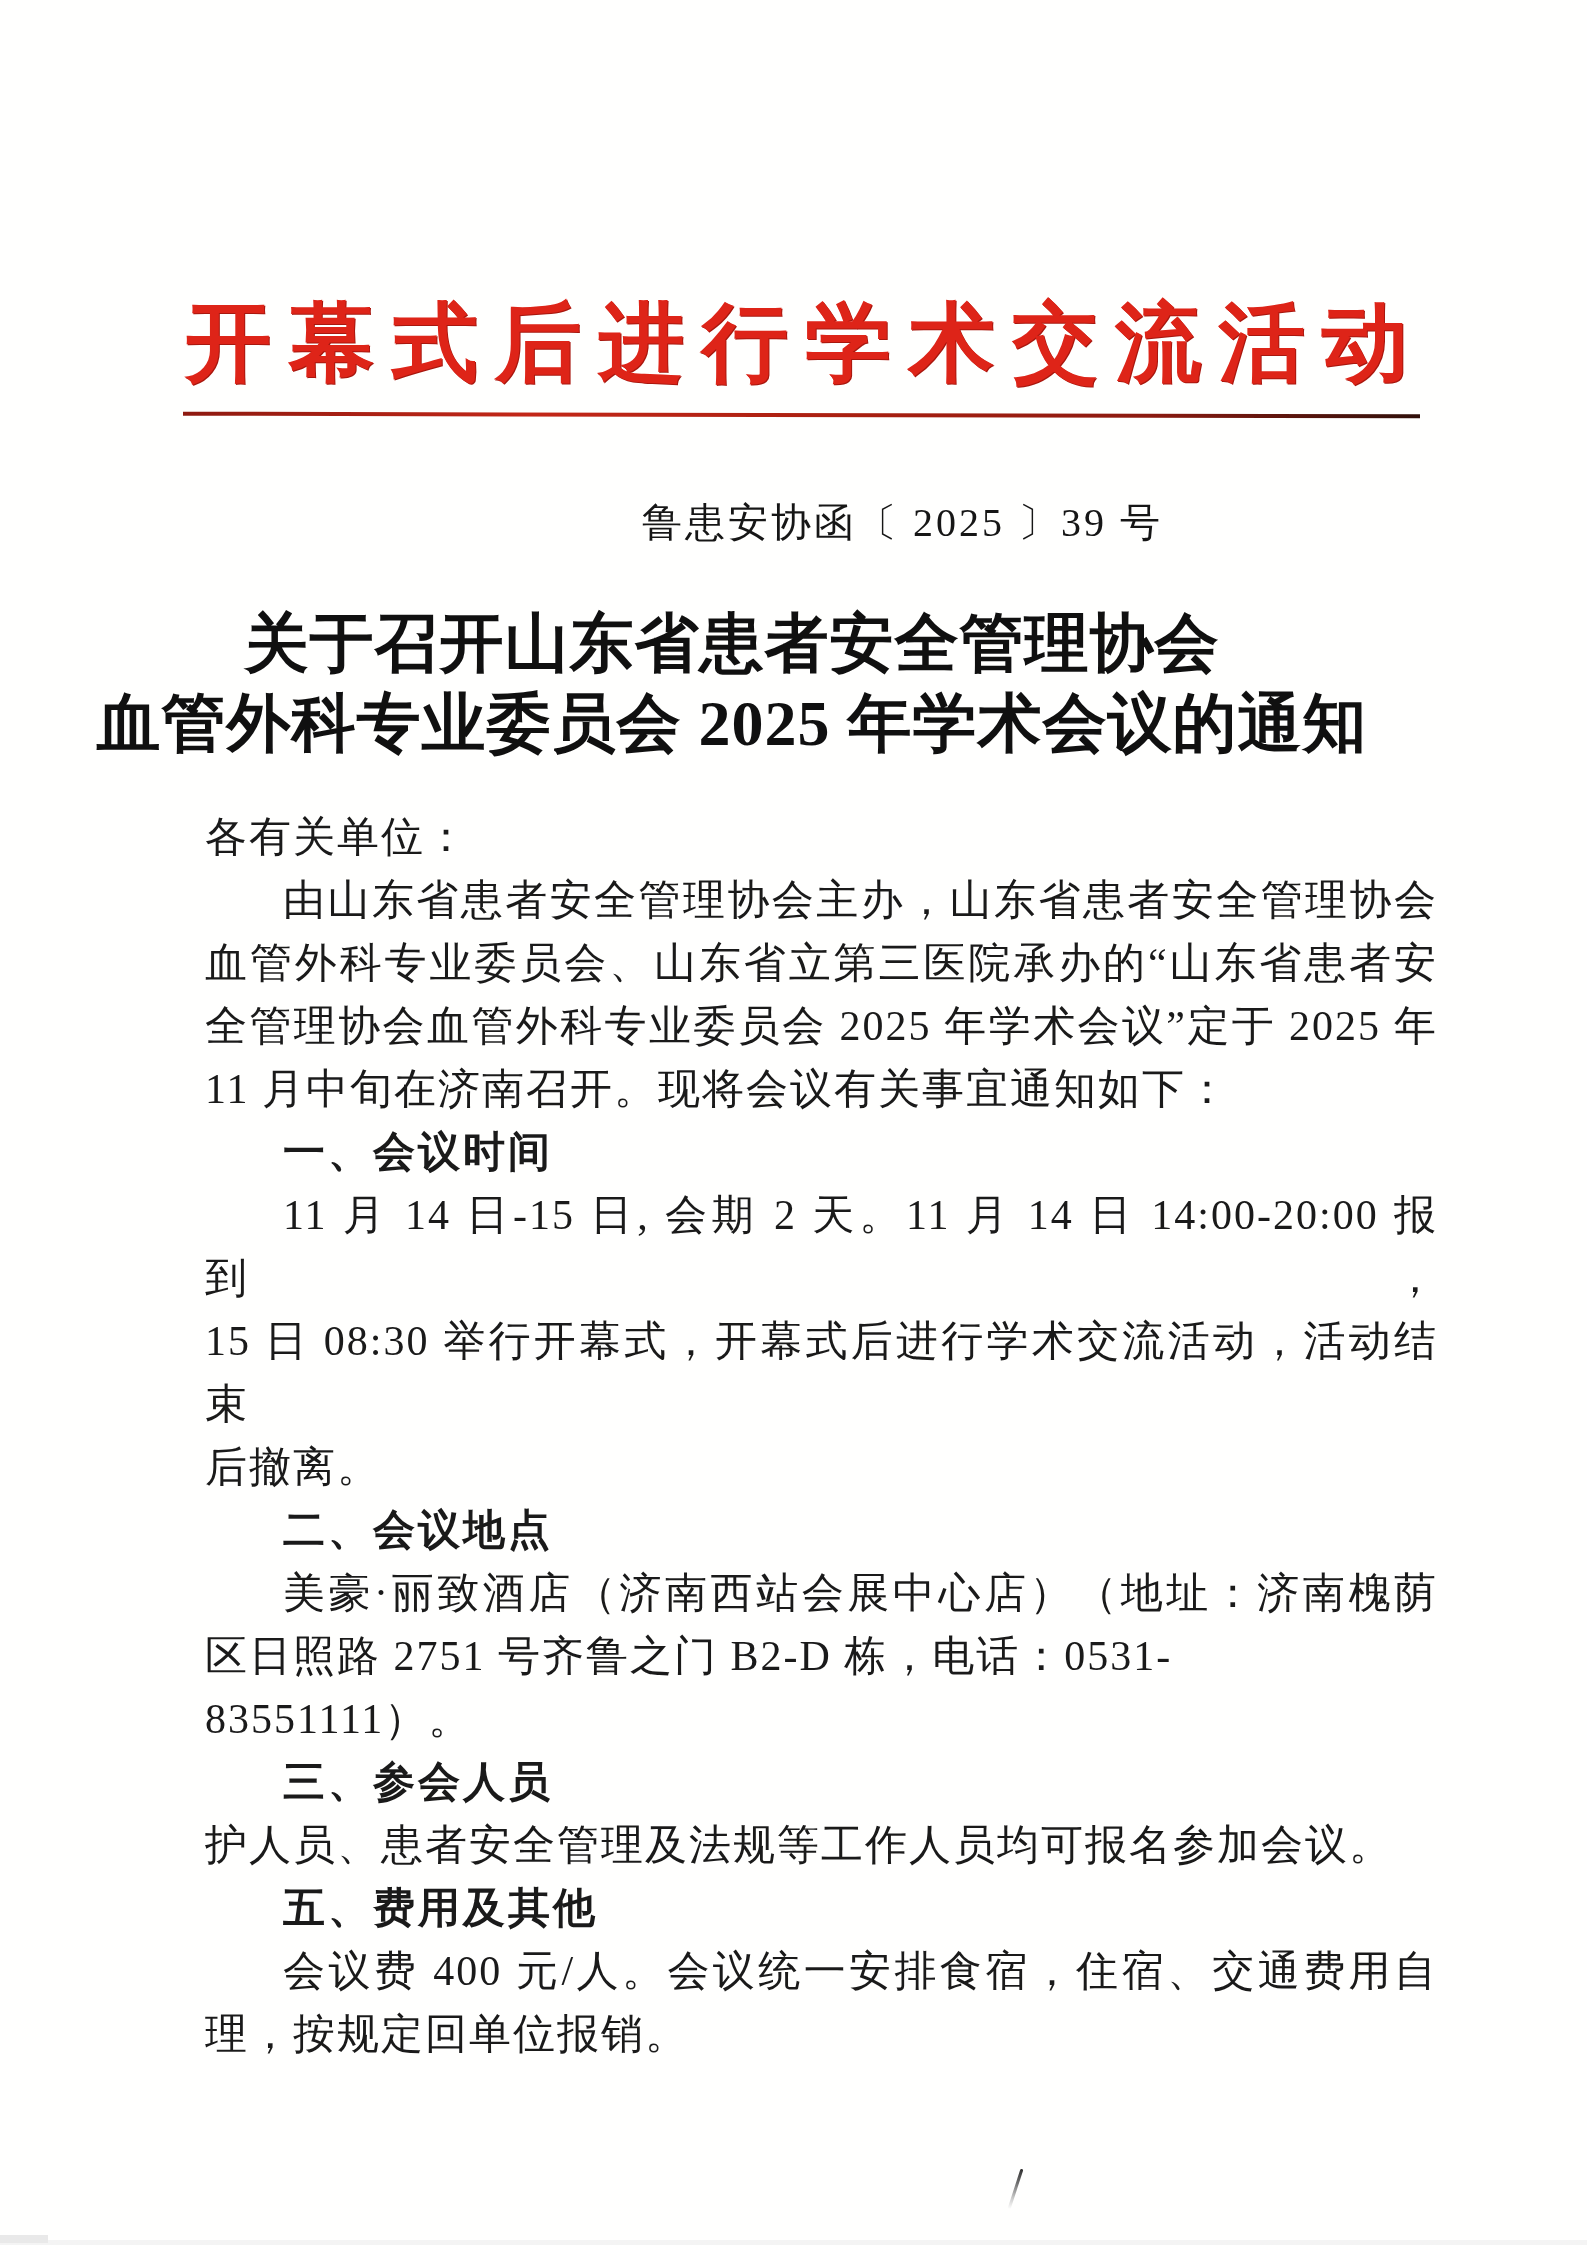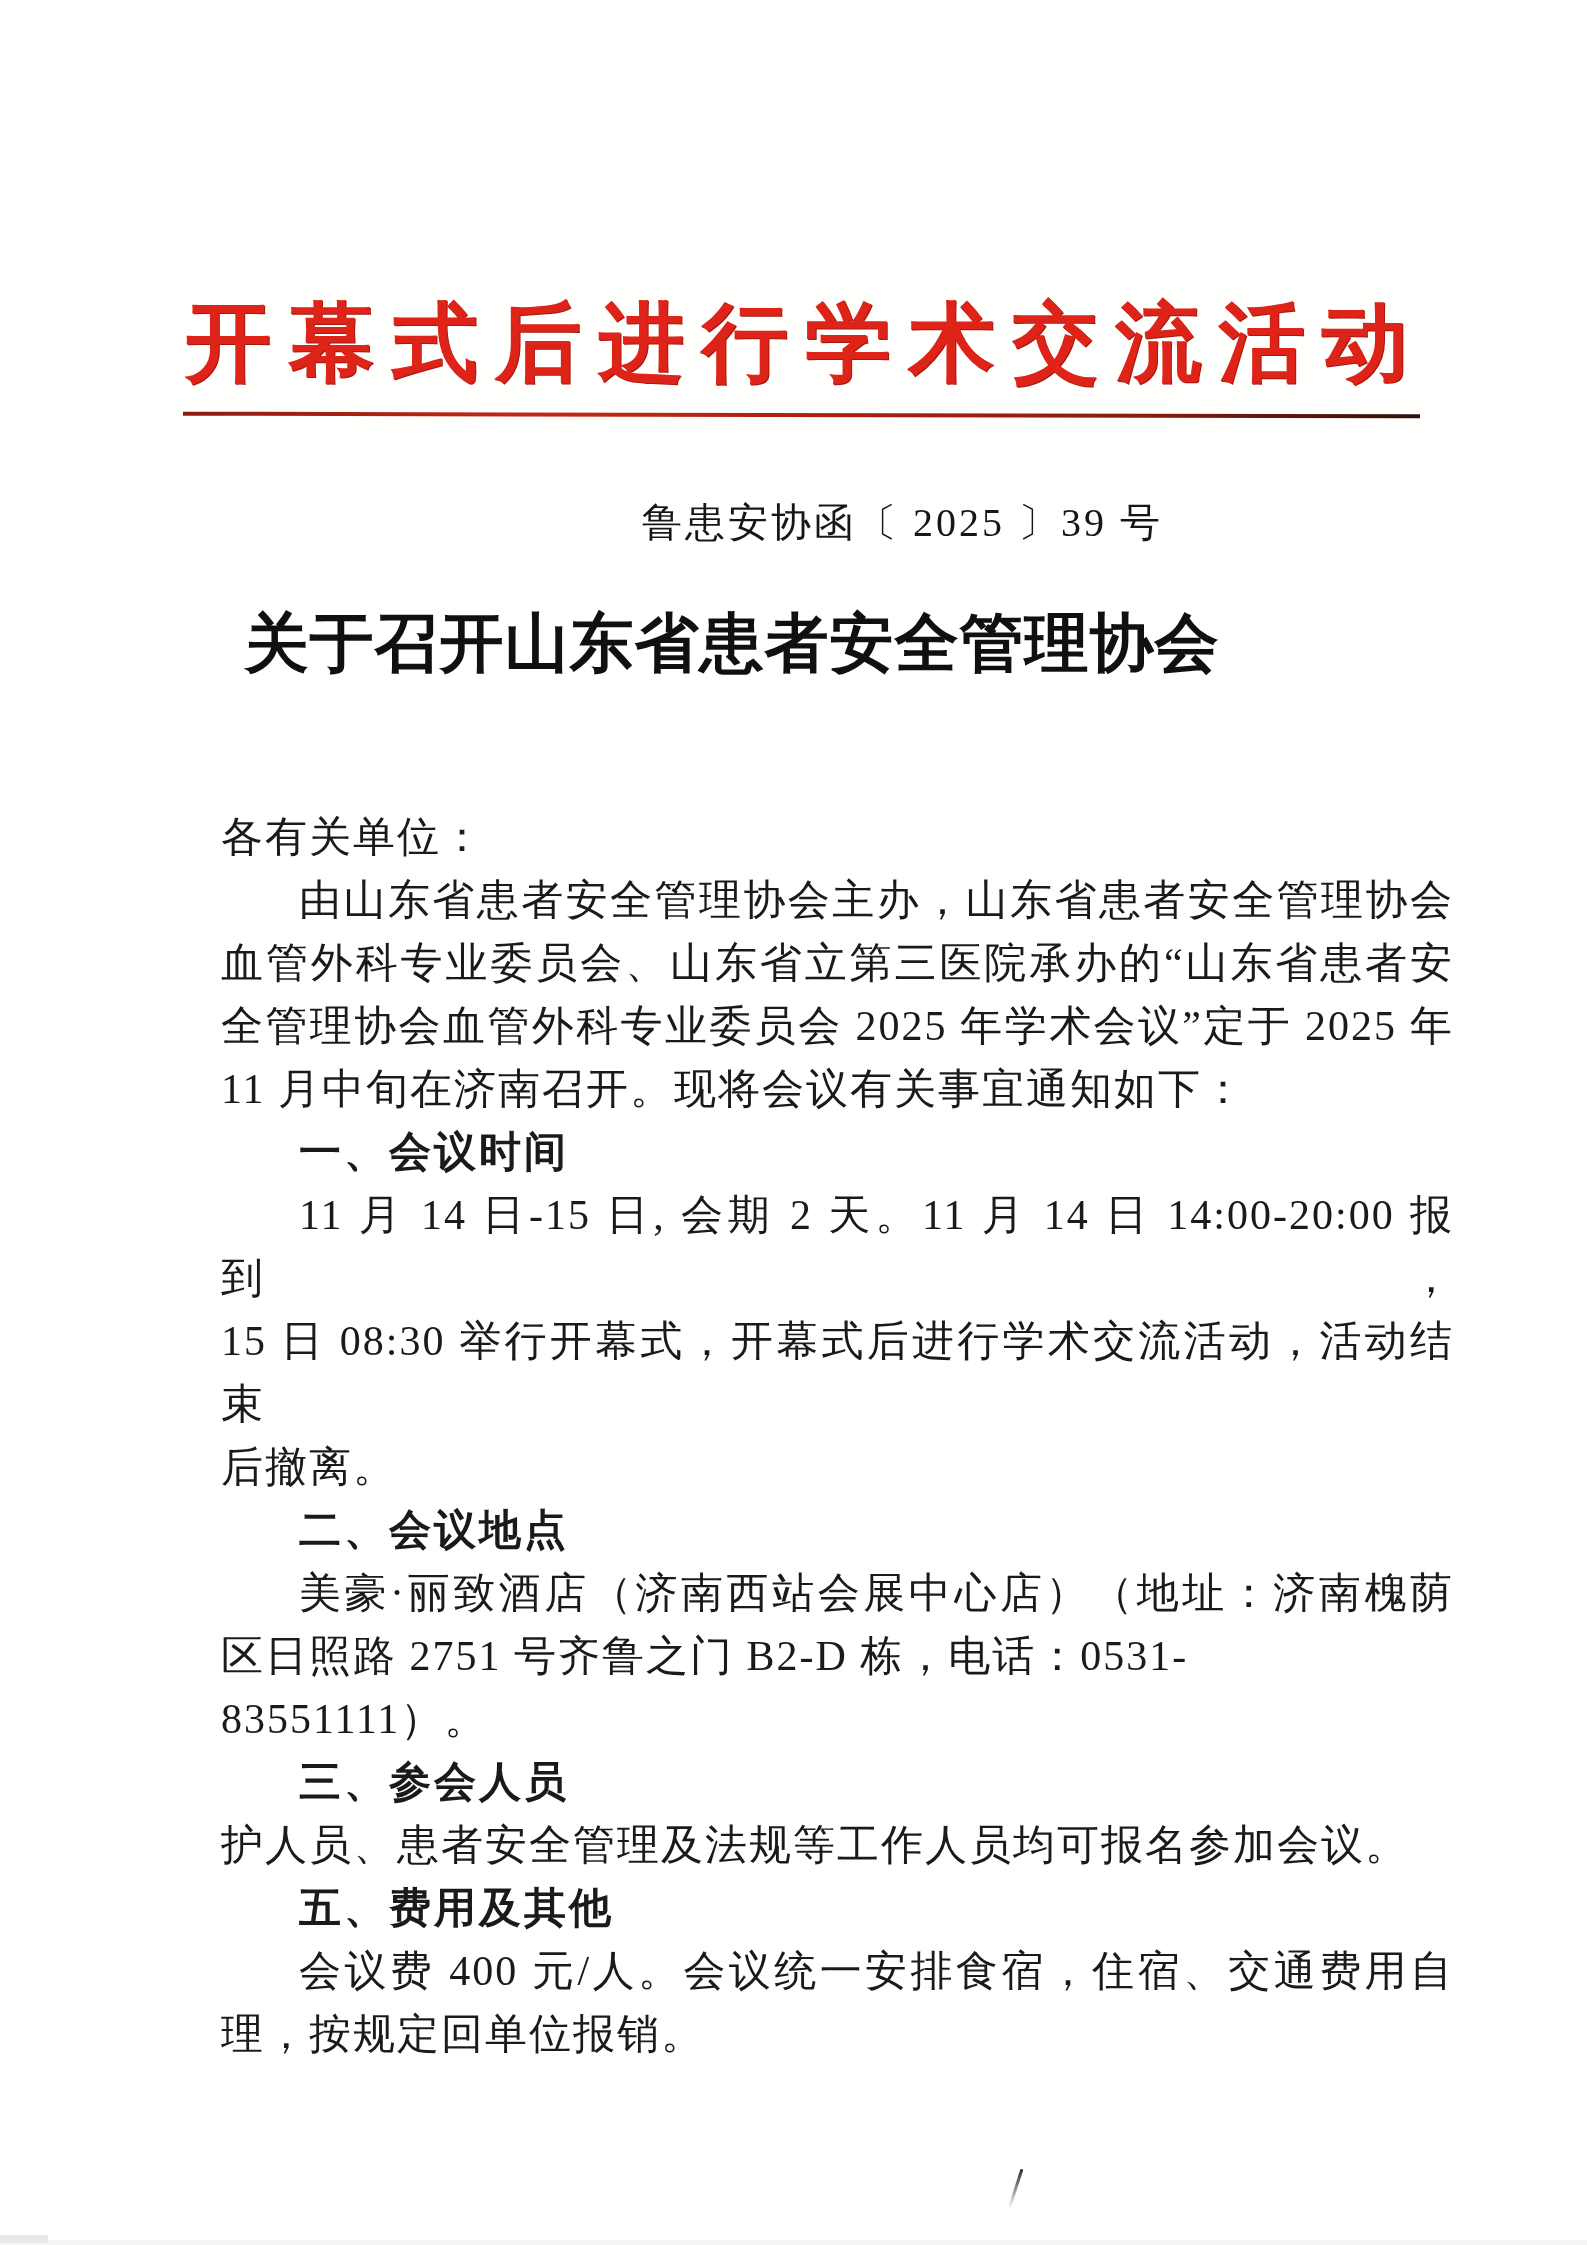--- a/index.html
+++ b/index.html
@@ -54,21 +54,21 @@
     font-weight:700;
     font-size:64px;
     line-height:80px;
     letter-spacing:1px;
     color:#101010;
   }
 
   
   .body-text {
     position:absolute;
-    left:221px; top:806px; width:1233px;
+    left:205px; top:806px; width:1233px;
     font-size:42px;
     line-height:63px;
     letter-spacing:2px;
     color:#1a1a1a;
   }
   .line { min-height:63px; }
   .line.indent { text-indent:78px; }
   .line.fill {
     text-align:justify;
     text-align-last:justify;
@@ -104,20 +104,21 @@
 <div class="page">
 
   <div class="org-name">开幕式后进行学术交流活动</div>
 
   <div class="red-rule"></div>
 
   <div class="doc-number">鲁患安协函〔 2025 〕39 号</div>
 
   <div class="notice-title">
     <div>关于召开山东省患者安全管理协会</div>
+    <div>血管外科专业委员会 2025 年学术会议的通知</div>
   </div>
 
   <div class="body-text" id="body-text">
       <div class="line">各有关单位：</div>
       <div class="line indent fill">由山东省患者安全管理协会主办，山东省患者安全管理协会</div>
       <div class="line fill">血管外科专业委员会、山东省立第三医院承办的“山东省患者安</div>
       <div class="line fill">全管理协会血管外科专业委员会 2025 年学术会议”定于 2025 年</div>
       <div class="line">11 月中旬在济南召开。现将会议有关事宜通知如下：</div>
       <div class="line indent heading">一、会议时间</div>
       <div class="line indent fill">11 月 14 日-15 日, 会期 2 天。11 月 14 日 14:00-20:00 报到，</div>

